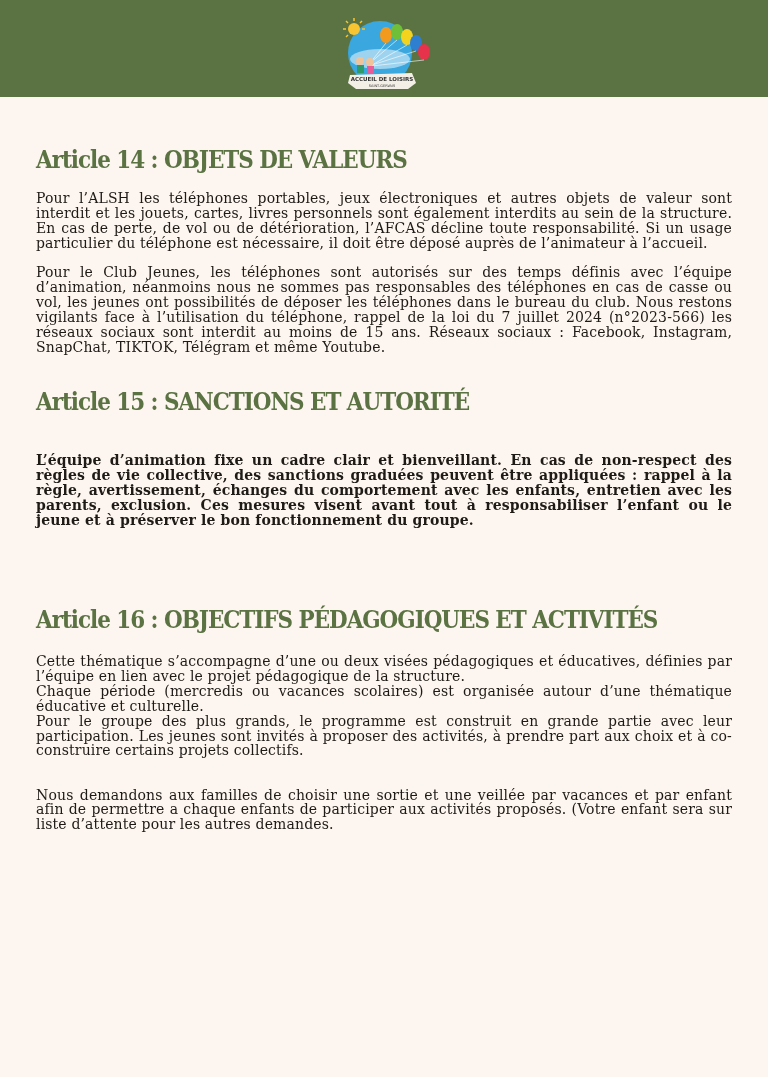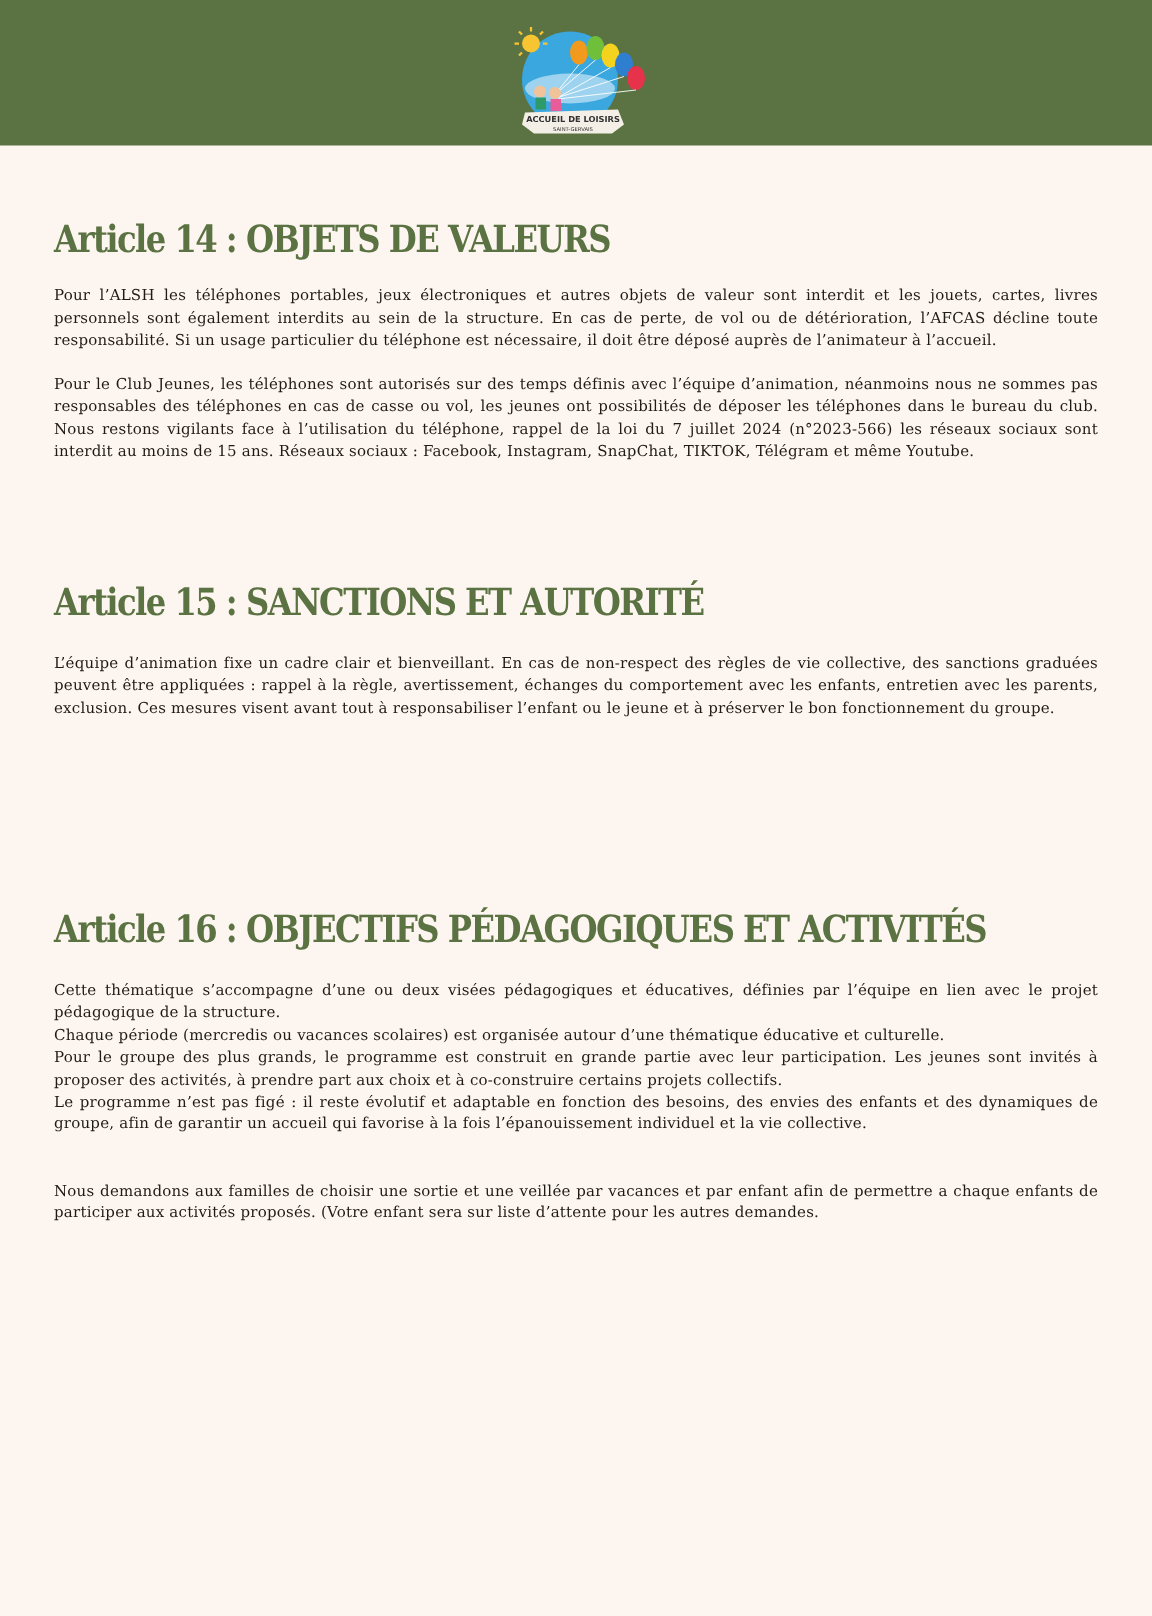--- a/index.html
+++ b/index.html
@@ -27,30 +27,30 @@
     font-size: 25px;
     letter-spacing: -1.2px;
     transform: scaleX(0.86);
     transform-origin: left center;
     white-space: nowrap;
     line-height: 48px;
     height: 48px;
   }
   p {
     margin: 0;
-    font-size: 10px;
+    font-size: 14px;
     line-height: 14.9px;
     text-align: justify;
     letter-spacing: 0.15px;
   }
   .gap { height: 14.6px; }
   #a14 { position: absolute; top: 6px; }
   #a14-body { position: absolute; top: 61px; width: 696px; }
   #a15 { position: absolute; top: 248px; }
-  #a15-body { position: absolute; top: 306px; width: 696px; }
+  #a15-body { position: absolute; top: 323px; width: 696px; font-weight: bold; }
   #a16 { position: absolute; top: 466px; }
   #a16-body { position: absolute; top: 524px; width: 696px; }
 </style>
 </head>
 <body>
 
 <div class="header">
   <svg class="logo" viewBox="0 0 96 84">
     <circle cx="44" cy="40" r="32" fill="#3aa7de"></circle>
     <ellipse cx="44" cy="46" rx="30" ry="10" fill="#ffffff" opacity="0.5"></ellipse>
@@ -96,18 +96,17 @@
   <h2 id="a15">Article 15 : SANCTIONS ET AUTORITÉ</h2>
   <div id="a15-body">
     <p>L’équipe d’animation fixe un cadre clair et bienveillant. En cas de non-respect des règles de vie collective, des sanctions graduées peuvent être appliquées : rappel à la règle, avertissement, échanges du comportement avec les enfants, entretien avec les parents, exclusion. Ces mesures visent avant tout à responsabiliser l’enfant ou le jeune et à préserver le bon fonctionnement du groupe.</p>
   </div>
 
   <h2 id="a16">Article 16 : OBJECTIFS PÉDAGOGIQUES ET ACTIVITÉS</h2>
   <div id="a16-body">
     <p>Cette thématique s’accompagne d’une ou deux visées pédagogiques et éducatives, définies par l’équipe en lien avec le projet pédagogique de la structure.</p>
     <p>Chaque période (mercredis ou vacances scolaires) est organisée autour d’une thématique éducative et culturelle.</p>
     <p>Pour le groupe des plus grands, le programme est construit en grande partie avec leur participation. Les jeunes sont invités à proposer des activités, à prendre part aux choix et à co-construire certains projets collectifs.</p>
-    <p>Le programme n’est pas figé : il reste évolutif et adaptable en fonction des besoins, des envies des enfants et des dynamiques de groupe, afin de garantir un accueil qui favorise à la fois l’épanouissement individuel et la vie collective.</p>
     <div class="gap"></div>
     <div class="gap"></div>
     <p>Nous demandons aux familles de choisir une sortie et une veillée par vacances et par enfant afin de permettre a chaque enfants de participer aux activités proposés. (Votre enfant sera sur liste d’attente pour les autres demandes.</p>
   </div>
 </div>
 
 </body></html>

